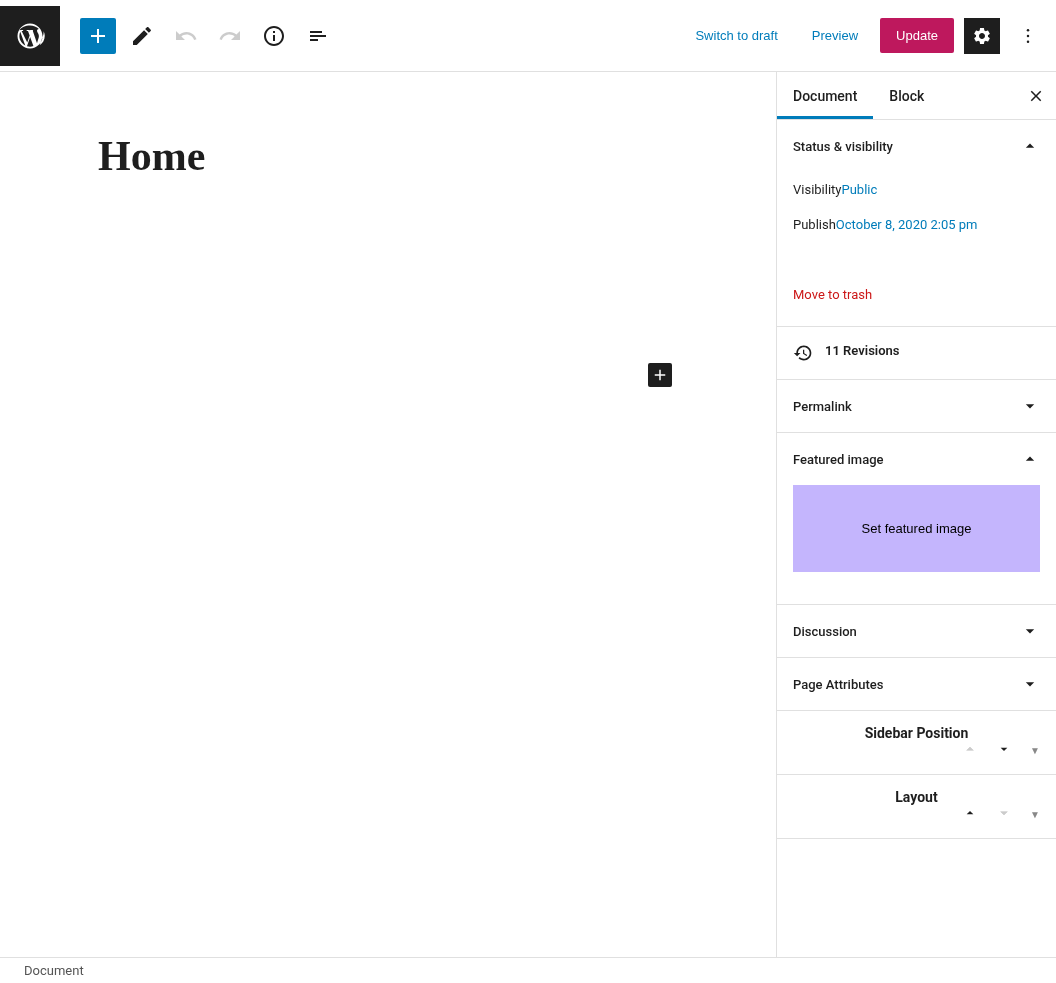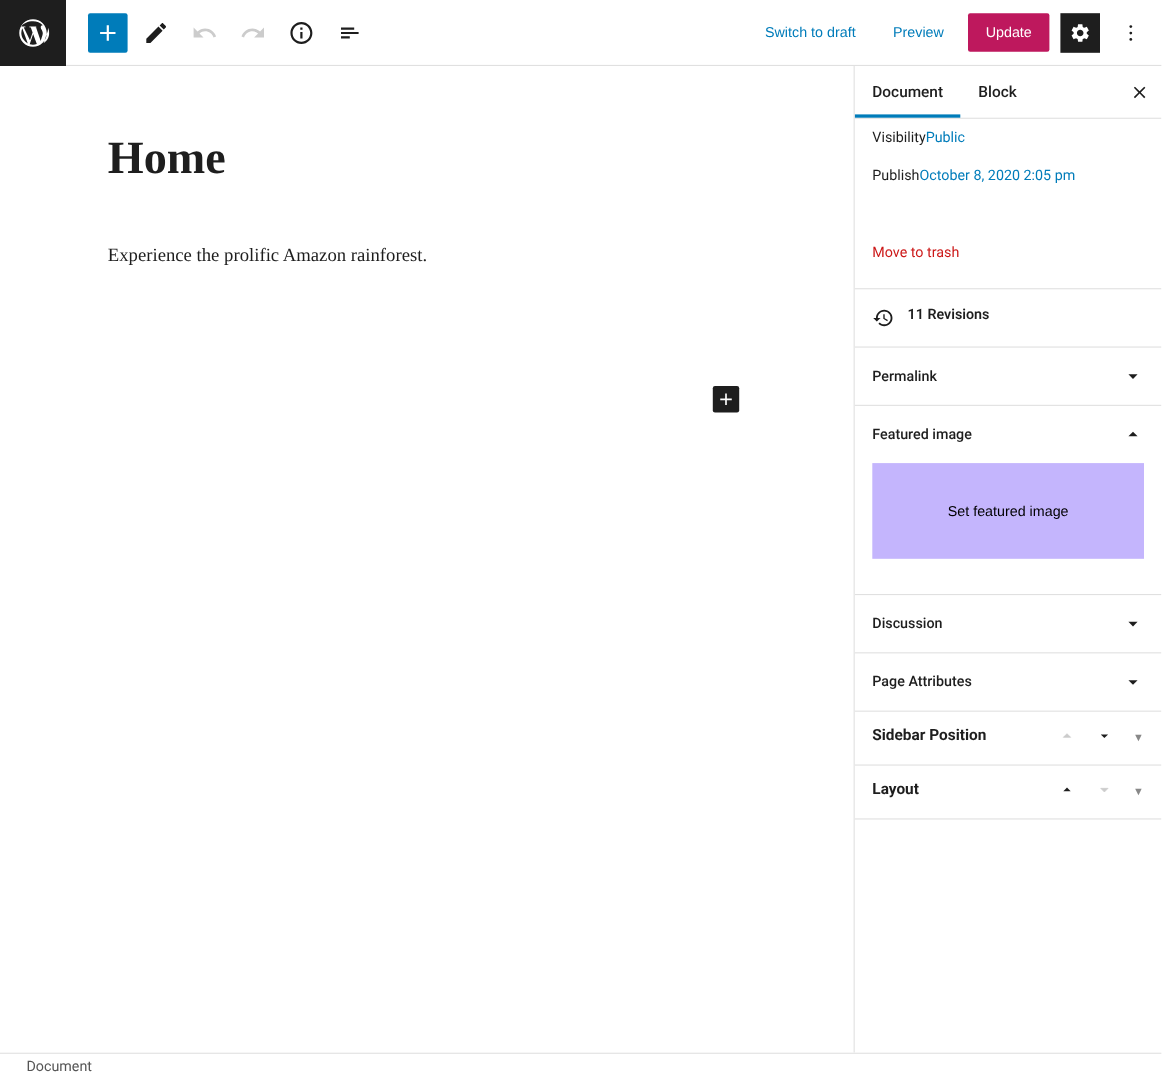--- a/index.html
+++ b/index.html
@@ -1,19 +1,19 @@
 <!DOCTYPE html>
 <html><head>
 <meta charset="utf-8">
 <style>
 * { box-sizing: border-box; margin: 0; padding: 0; }
 body { font-family: -apple-system, BlinkMacSystemFont, "Segoe UI", Roboto, sans-serif; font-size: 13px; color: #1e1e1e; background: #fff; width: 1056px; height: 983px; position: relative; overflow: hidden; }
 
 
-.toolbar { height: 60px; border-bottom: 1px solid #e0e0e0; display: flex; align-items: center; }
+.toolbar { height: 72px; border-bottom: 1px solid #e0e0e0; display: flex; align-items: center; }
 .wp-logo { width: 60px; height: 60px; background: #1e1e1e; display: flex; align-items: center; justify-content: center; }
 .wp-logo svg { width: 30px; height: 30px; fill: #fff; }
 .toolbar-left { display: flex; align-items: center; padding-left: 20px; gap: 8px; }
 .toolbar-btn { width: 36px; height: 36px; display: flex; align-items: center; justify-content: center; border: none; background: transparent; cursor: pointer; border-radius: 2px; }
 .toolbar-btn svg { width: 24px; height: 24px; }
 .add-btn { background: #007cba; color: #fff; }
 .add-btn svg { fill: #fff; }
 .disabled svg { fill: #ccc; }
 .toolbar-right { margin-left: auto; display: flex; align-items: center; gap: 10px; padding-right: 10px; }
 .link-btn { color: #007cba; background: transparent; border: none; cursor: pointer; font-size: 13px; padding: 8px 12px; }
@@ -42,21 +42,21 @@
 .panel-body { padding: 0 16px 16px; }
 .panel-row { display: flex; justify-content: flex-start; align-items: center; padding: 10px 0; font-size: 13px; }
 .panel-row .value-link { color: #007cba; cursor: pointer; }
 .trash-link { color: #cc1818; cursor: pointer; font-size: 13px; display: block; padding: 8px 0; margin-top: 37px; }
 
 .revisions { display: flex; align-items: flex-start; gap: 12px; padding: 16px; font-size: 13px; font-weight: 600; }
 .revisions svg { width: 20px; height: 20px; }
 
 .featured-image-btn { background: #c4b5fd; width: 100%; padding: 36px; text-align: center; font-size: 13px; border: none; cursor: pointer; margin-bottom: 16px; }
 
-.meta-panel { display: flex; align-items: flex-start; padding: 14px 16px; font-size: 14px; font-weight: 700; border-bottom: 1px solid #e0e0e0; }
+.meta-panel { display: flex; align-items: center; padding: 14px 16px; font-size: 14px; font-weight: 700; border-bottom: 1px solid #e0e0e0; flex-direction: column; }
 .meta-panel .controls { margin-left: auto; display: flex; gap: 18px; align-items: center; }
 .meta-panel .controls svg { width: 16px; height: 16px; }
 .meta-panel .disabled svg { fill: #ccc; stroke: #ccc; }
 .triangle { font-size: 10px; color: #888; }
 
 
 .footer { position: absolute; bottom: 0; left: 0; right: 0; height: 26px; border-top: 1px solid #e0e0e0; display: flex; align-items: center; padding: 0 24px; font-size: 13px; color: #555; background: #fff; }
 
 .chev { width: 20px; height: 20px; }
 </style>
@@ -116,40 +116,45 @@
           <circle cx="12" cy="12" r="1.5" fill="#1e1e1e"></circle>
           <circle cx="12" cy="19" r="1.5" fill="#1e1e1e"></circle>
         </svg>
     </button>
   </div>
 </div>
 
 <div class="main">
   <div class="editor">
     <h1 class="post-title">Home</h1>
-    <p class="post-content">Experience the prolific Amazon rainforest.</p>
     <div class="block-add">
       <svg viewBox="0 0 24 24">
           <path d="M11 5v6H5v2h6v6h2v-6h6v-2h-6V5z"></path>
         </svg>
     </div>
   </div>
 
   <div class="sidebar">
     <div class="tabs">
       <div class="tab active">Document</div>
       <div class="tab">Block</div>
       <button class="close-panel">
         <svg viewBox="0 0 24 24" width="18" height="18">
             <path d="M19 6.41L17.59 5 12 10.59 6.41 5 5 6.41 10.59 12 5 17.59 6.41 19 12 13.41 17.59 19 19 17.59 13.41 12z" fill="#1e1e1e"></path>
           </svg>
       </button>
     </div>
 
     <div class="panel">
+      <div class="panel-header">
+        <span>Status &amp; visibility</span>
+        <svg class="chev" viewBox="0 0 24 24">
+            <path d="M7 14l5-5 5 5z" fill="#1e1e1e"></path>
+          </svg>
+      </div>
       <div class="panel-body">
         <div class="panel-row">
           <span>Visibility</span>
           <span class="value-link">Public</span>
         </div>
         <div class="panel-row">
           <span>Publish</span>
           <span class="value-link">October 8, 2020 2:05 pm</span>
         </div>
         <span class="trash-link">Move to trash</span>

